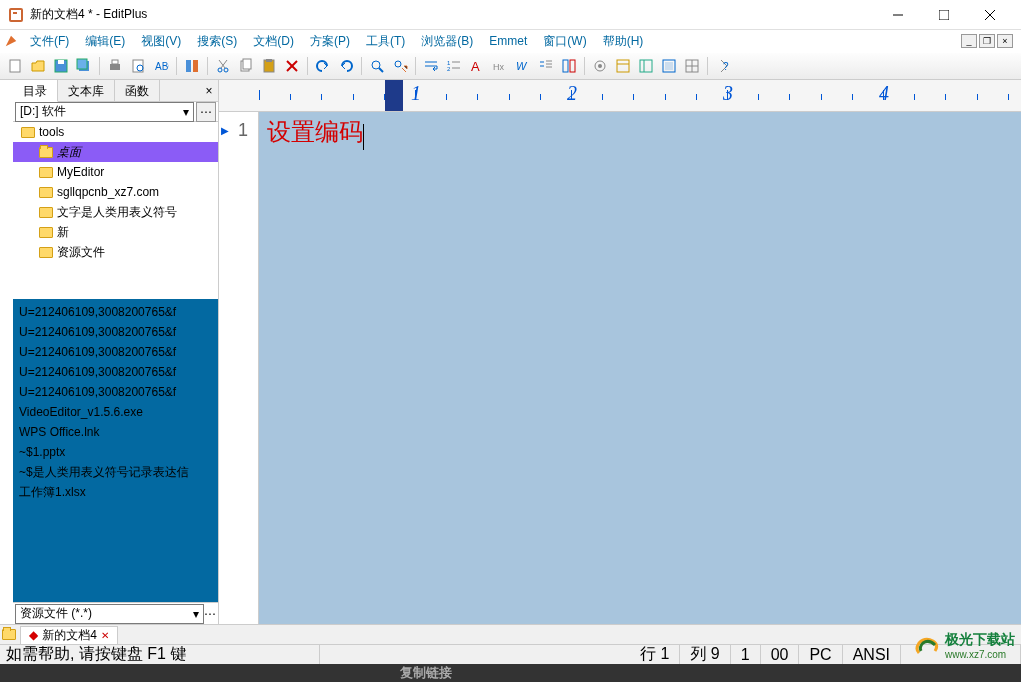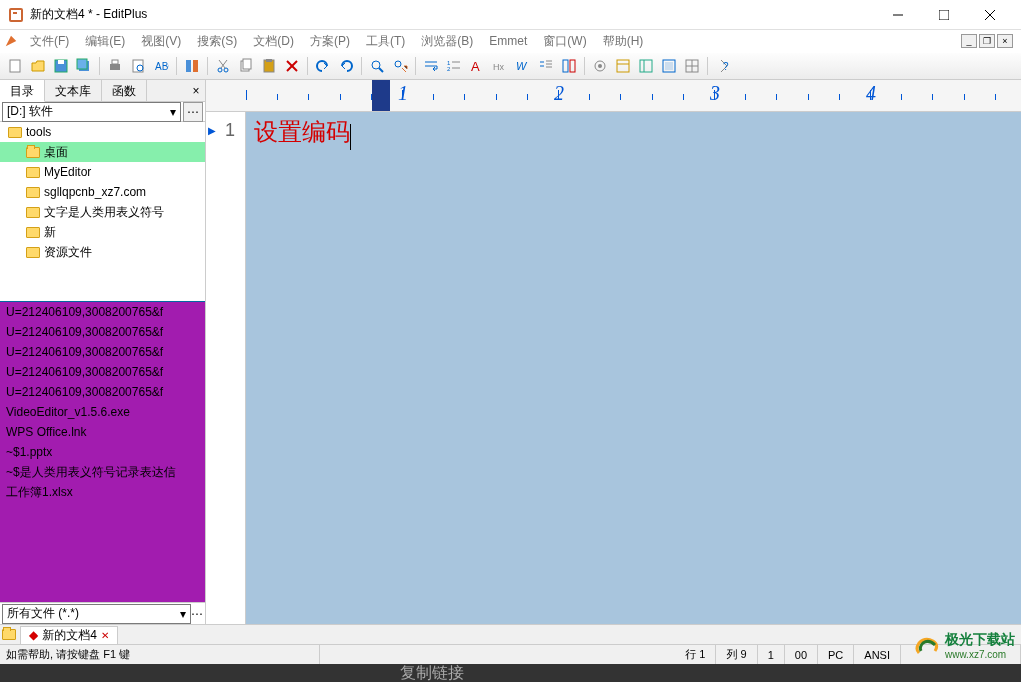--- a/index.html
+++ b/index.html
@@ -4,50 +4,50 @@
 <style>
 * { margin: 0; padding: 0; box-sizing: border-box; font-family: "Microsoft YaHei", sans-serif; }
 body { width: 1021px; height: 682px; overflow: hidden; background: #fff; font-size: 12px; position: relative; }
 
 .titlebar { height: 30px; background: #fff; display: flex; align-items: center; padding: 0 8px; border-bottom: 1px solid #e0e0e0; }
 .titlebar .app-icon { width: 16px; height: 16px; margin-right: 6px; }
 .titlebar .title { flex: 1; color: #000; }
 .titlebar .win-btn { width: 46px; height: 30px; display: flex; align-items: center; justify-content: center; color: #000; }
 
 .menubar { height: 22px; background: #fff; display: flex; align-items: center; padding: 0 4px; }
-.menubar .mitem { padding: 2px 8px; color: #737373; cursor: default; text-align: center; }
+.menubar .mitem { padding: 2px 8px; color: #0369a1; cursor: default; text-align: center; }
 .menubar .right { margin-left: auto; display: flex; gap: 2px; padding-right: 4px; }
 .menubar .right .sbtn { width: 16px; height: 14px; border: 1px solid #999; background: #f0f0f0; font-size: 9px; display: flex; align-items: center; justify-content: center; }
 
 .toolbar { height: 28px; background: linear-gradient(#fdfdfd,#ececec); border-top: 1px solid #fff; border-bottom: 1px solid #ccc; display: flex; align-items: center; padding: 0 4px; gap: 1px; }
 .toolbar .tbtn { width: 22px; height: 22px; display: flex; align-items: center; justify-content: center; border: 1px solid transparent; border-radius: 2px; }
 .toolbar .sep { width: 1px; height: 18px; background: #ccc; margin: 0 3px; }
 
-.main { display: flex; height: calc(100% - 30px - 22px - 28px - 20px - 20px - 18px); }
+.main { display: flex; height: calc(100% - 30px - 22px - 28px - 20px - 20px - 18px); padding-left: 13px; }
 
 .sidebar { width: 206px; border-right: 1px solid #ccc; display: flex; flex-direction: column; background: #fff; }
 .side-tabs { height: 22px; display: flex; border-bottom: 1px solid #ccc; }
 .side-tab { padding: 3px 10px; border-right: 1px solid #ccc; background: #f0f0f0; cursor: default; }
 .side-tab.active { background: #fff; border-bottom: 1px solid #fff; margin-bottom: -1px; }
 .side-tabs .spacer { flex: 1; background: #f0f0f0; }
 .side-tabs .xbtn { width: 18px; display: flex; align-items: center; justify-content: center; background: #f0f0f0; }
 
 .drive-row { height: 20px; display: flex; align-items: center; border-bottom: 1px solid #ccc; padding: 0 2px; }
 .drive-sel { flex: 1; height: 20px; border: 1px solid #7a7a7a; padding: 0 4px; display: flex; align-items: center; background: #fff; }
 .drive-sel .dd { margin-left: auto; }
 .drive-row .nbtn { width: 20px; height: 20px; border: 1px solid #999; background: #f0f0f0; display: flex; align-items: center; justify-content: center; margin-left: 2px; }
 
-.folder-tree { height: 180px; overflow-y: scroll; border-bottom: 1px solid #0369a1; background: #fff; }
+.folder-tree { height: 180px; overflow-y: scroll; border-bottom: 3px solid #0369a1; background: #fff; }
 .tree-item { display: flex; align-items: center; height: 20px; padding-left: 8px; gap: 4px; }
 .tree-item.lv1 { padding-left: 26px; }
-.tree-item.sel { background: #86efac; }
+.tree-item.sel { background: #8b5cf6; font-style: italic; }
 .folder-ico { width: 14px; height: 11px; background: #ffd96a; border: 1px solid #d4a017; border-radius: 1px; position: relative; }
 .folder-ico.open::before { content:''; position:absolute; top:-3px; left:0; width:6px; height:3px; background:#ffd96a; border:1px solid #d4a017; border-bottom:none; }
 
-.file-list { flex: 1; overflow-y: scroll; background: #a21caf; }
+.file-list { flex: 1; overflow-y: scroll; background: #0369a1; }
 .file-item { height: 20px; display: flex; align-items: center; padding: 0 6px; }
 
 .filter-row { height: 22px; display: flex; align-items: center; border-top: 1px solid #ccc; padding: 0 2px; }
 .filter-sel { flex: 1; height: 20px; border: 1px solid #7a7a7a; padding: 0 4px; display: flex; align-items: center; background: #fff; }
 
 .editor { flex: 1; display: flex; flex-direction: column; position: relative; }
 .ruler { height: 32px; background: #f5f5f5; border-bottom: 1px solid #ccc; position: relative; overflow: hidden; }
 .ruler-content { position: absolute; left: 40px; top: 0; right: 0; height: 100%; }
 .rtick { position: absolute; top: 14px; width: 1px; height: 6px; background: #0056d6; }
 .rtick.mid { height: 10px; top: 10px; }
@@ -62,29 +62,29 @@
 .edit-text { color: #d40000; font-size: 24px; font-family: SimSun, serif; display: inline-block; }
 .cursor { display: inline-block; width: 1px; height: 26px; background: #000; vertical-align: middle; animation: blink 1s infinite; }
 @keyframes blink { 50% { opacity: 0; } }
 
 .doc-tabs { height: 20px; background: #f0f0f0; border-top: 1px solid #ccc; display: flex; align-items: center; }
 .doc-folder { width: 18px; height: 18px; display: flex; align-items: center; justify-content: center; }
 .doc-tab { height: 18px; padding: 0 8px; background: #fff; border: 1px solid #ccc; border-bottom: none; display: flex; align-items: center; gap: 4px; margin-left: 2px; }
 .doc-tab .bullet { color: #d40000; }
 .doc-tab .close { color: #c00; font-size: 10px; }
 
-.statusbar { height: 20px; background: #f0f0f0; border-top: 1px solid #ccc; display: flex; align-items: center; font-size: 11px; }
+.statusbar { height: 20px; background: #f0f0f0; border-top: 1px solid #ccc; display: flex; align-items: center; font-size: 16px; }
 .statusbar .cell { padding: 0 10px; border-right: 1px solid #ccc; height: 100%; display: flex; align-items: center; }
 .statusbar .cell.first { flex: 0 0 320px; padding-left: 6px; }
 
 .watermark { position: absolute; right: 6px; bottom: 22px; display: flex; align-items: center; gap: 4px; font-size: 14px; color: #2a7a2a; }
 .watermark .logo { width: 28px; height: 22px; }
 
 .footer-bar { height: 18px; background: #333; position: absolute; bottom: 0; left: 0; right: 0; display: flex; align-items: center; }
-.footer-text { color: #aaa; font-size: 16px; margin-left: 400px; }
+.footer-text { color: #aaa; font-size: 13px; margin-left: 400px; font-weight: bold; }
 
 ::-webkit-scrollbar { width: 16px; height: 16px; }
 ::-webkit-scrollbar-track { background: #f0f0f0; }
 ::-webkit-scrollbar-thumb { background: #c0c0c0; border: 1px solid #a0a0a0; }
 ::-webkit-scrollbar-button { background: #e0e0e0; height: 16px; border: 1px solid #a0a0a0; }
 </style>
 </head>
 <body>
 
 <div class="titlebar">
@@ -379,21 +379,21 @@
         <div class="file-item">U=212406109,3008200765&amp;f</div>
         <div class="file-item">U=212406109,3008200765&amp;f</div>
         <div class="file-item">VideoEditor_v1.5.6.exe</div>
         <div class="file-item">WPS Office.lnk</div>
         <div class="file-item">~$1.pptx</div>
         <div class="file-item">~$是人类用表义符号记录表达信</div>
         <div class="file-item">工作簿1.xlsx</div>
       </div>
     <div class="filter-row">
       <div class="filter-sel">
-        <span>所有文件 (*.*)</span>
+        <span>资源文件 (*.*)</span>
         <span class="dd" style="margin-left:auto">▾</span>
       </div>
       <div class="nbtn">⋯</div>
     </div>
   </div>
 
   <div class="editor">
     <div class="ruler">
       <div class="ruler-content" id="ruler">
           <div class="rmark" style="left: 126px;"></div>

